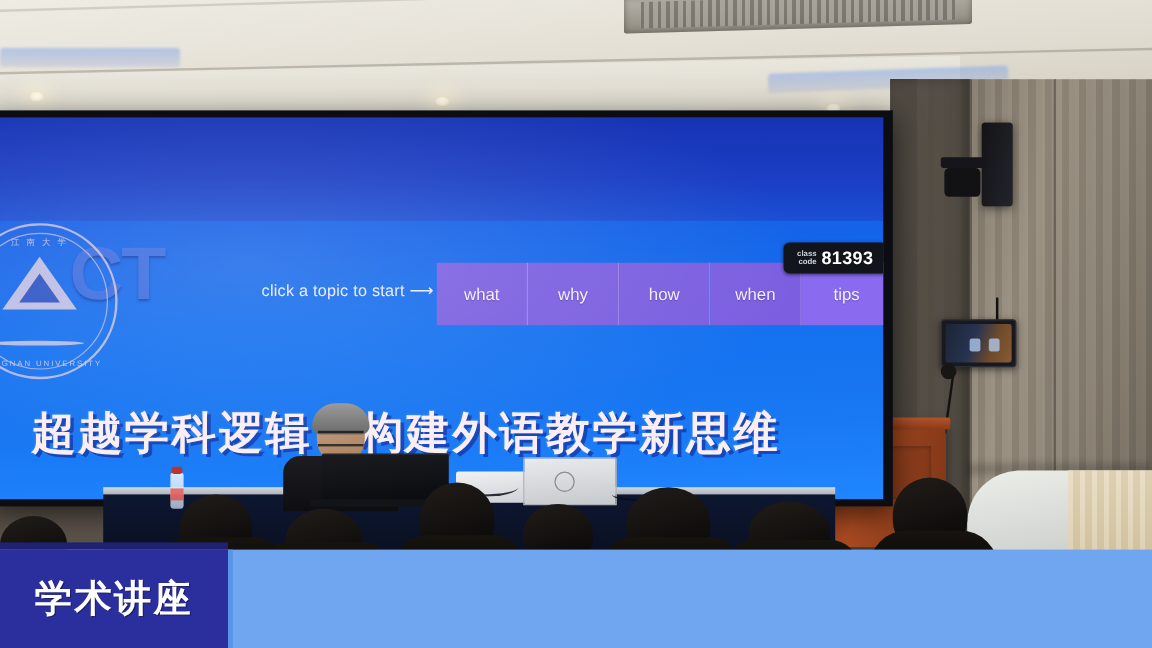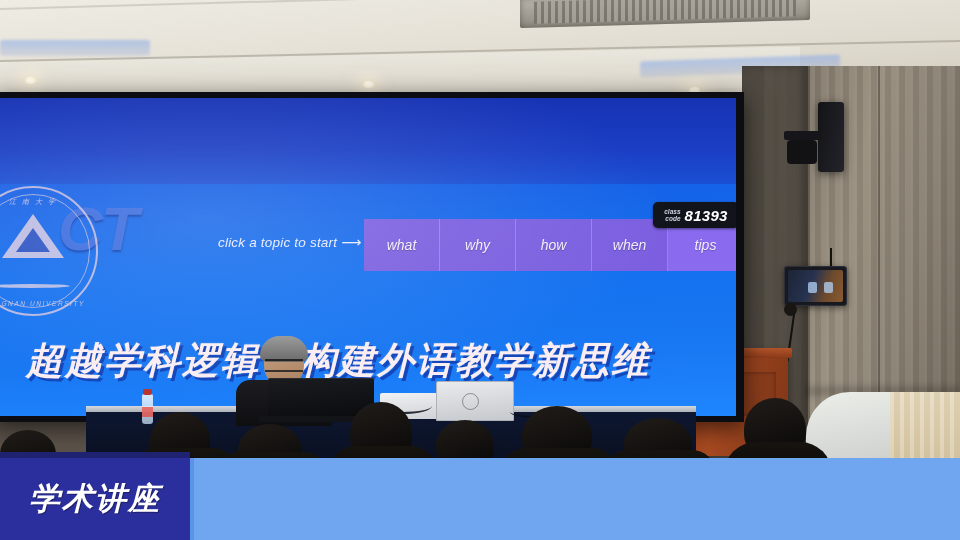--- a/index.html
+++ b/index.html
@@ -1,18 +1,18 @@
 <!DOCTYPE html>
 <html><head>
 <meta charset="utf-8">
 <title>Lecture Hall Screenshot</title>
 <style>
   html,body{margin:0;padding:0;background:#000;}
   body{font-family:"Liberation Sans","DejaVu Sans",sans-serif;}
-  #stage{position:relative;width:960px;height:540px;overflow:hidden;background:#1a1a1a;font-style:italic;}
+  #stage{position:relative;width:960px;height:540px;overflow:hidden;background:#1a1a1a;}
 
   
   .room{position:absolute;inset:0;background:#5b5249;}
 
   
   .ceiling{position:absolute;left:0;top:0;width:960px;height:96px;
     background:linear-gradient(175deg,#efece4 0%,#e6e2d8 40%,#ded9cd 70%,#cfc9bc 100%);}
   .ceiling-band{position:absolute;left:0;top:62px;width:800px;height:40px;
     background:linear-gradient(180deg,#e9e6dd,#dcd7cb);transform:skewY(-1.1deg);transform-origin:left top;}
   .ceiling-seam{position:absolute;left:0;top:60px;width:960px;height:2px;background:rgba(140,133,120,.45);transform:skewY(-1.2deg);transform-origin:left top;}

